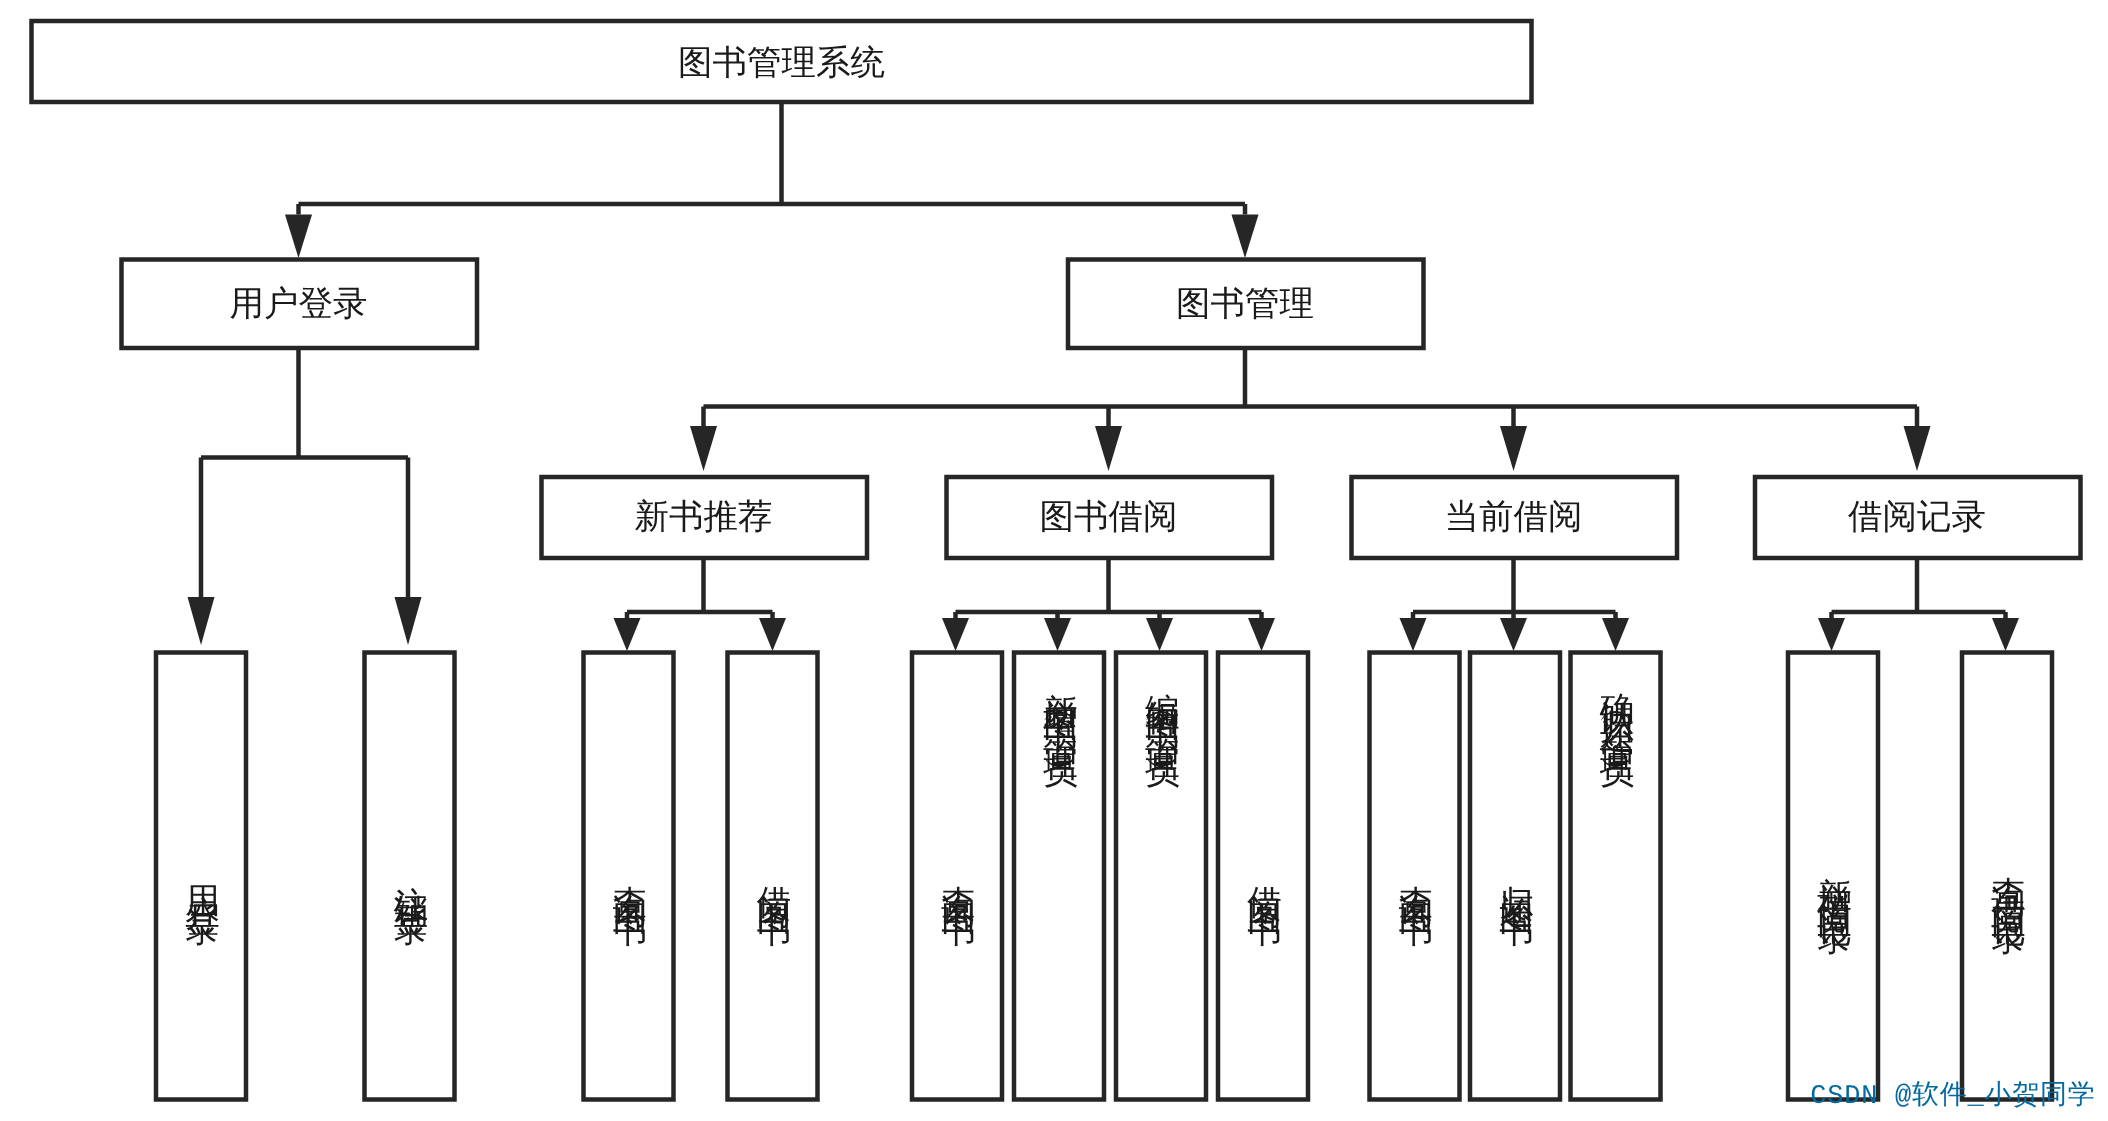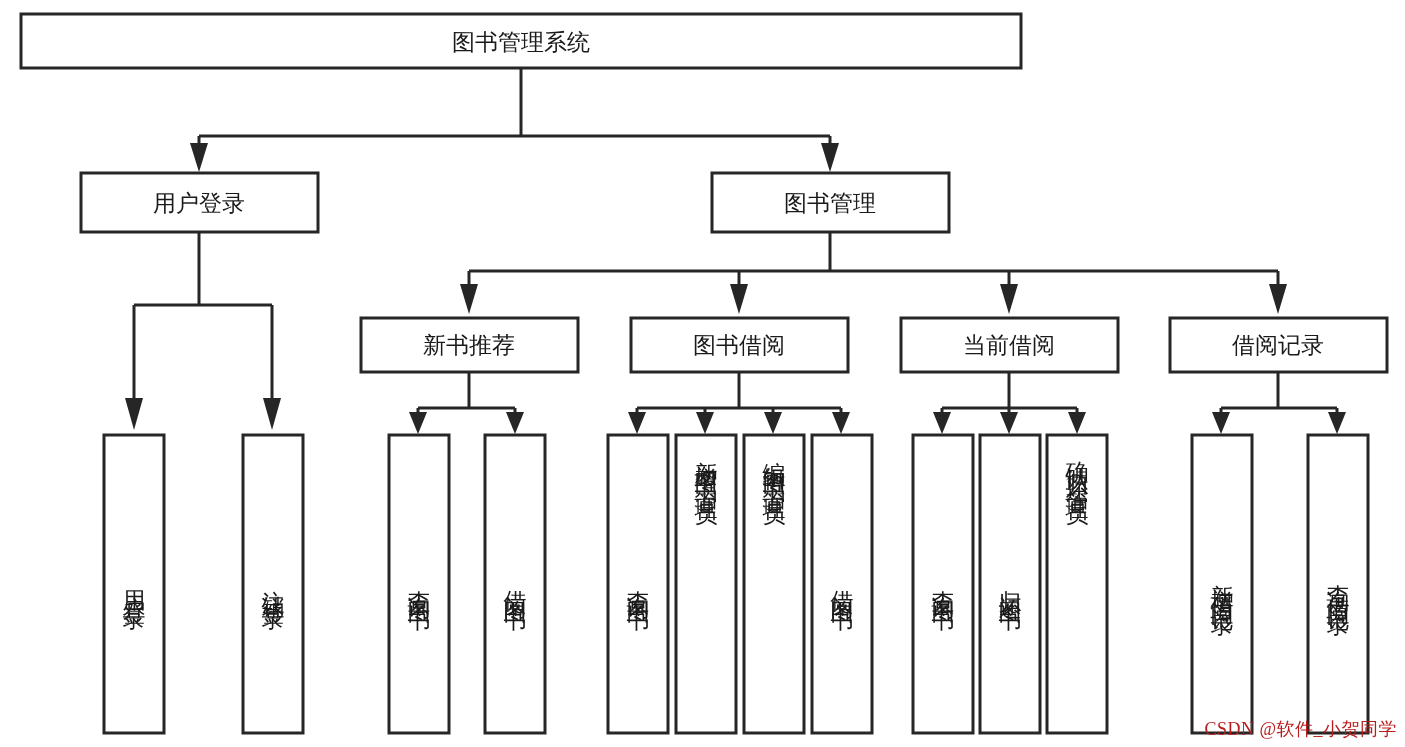--- a/index.html
+++ b/index.html
@@ -40,23 +40,23 @@
     font-family: "DejaVu Sans", "Liberation Sans", sans-serif;
     font-size: 23px;
     fill: #1a1a1a;
     text-anchor: middle;
     dominant-baseline: middle;
   }
   .watermark {
     position: absolute;
     right: 8px;
     bottom: 6px;
-    font-family: Liberation Serif, serif;
+    font-family: Liberation Mono, monospace;
     font-size: 18px;
-    color: #b91c1c;
+    color: #0369a1;
     white-space: nowrap;
     letter-spacing: 0.5px;
   }
 </style>
 </head>
 <body>
 
 <svg id="diagram" viewBox="0 0 1405 747">
 
   <g>

